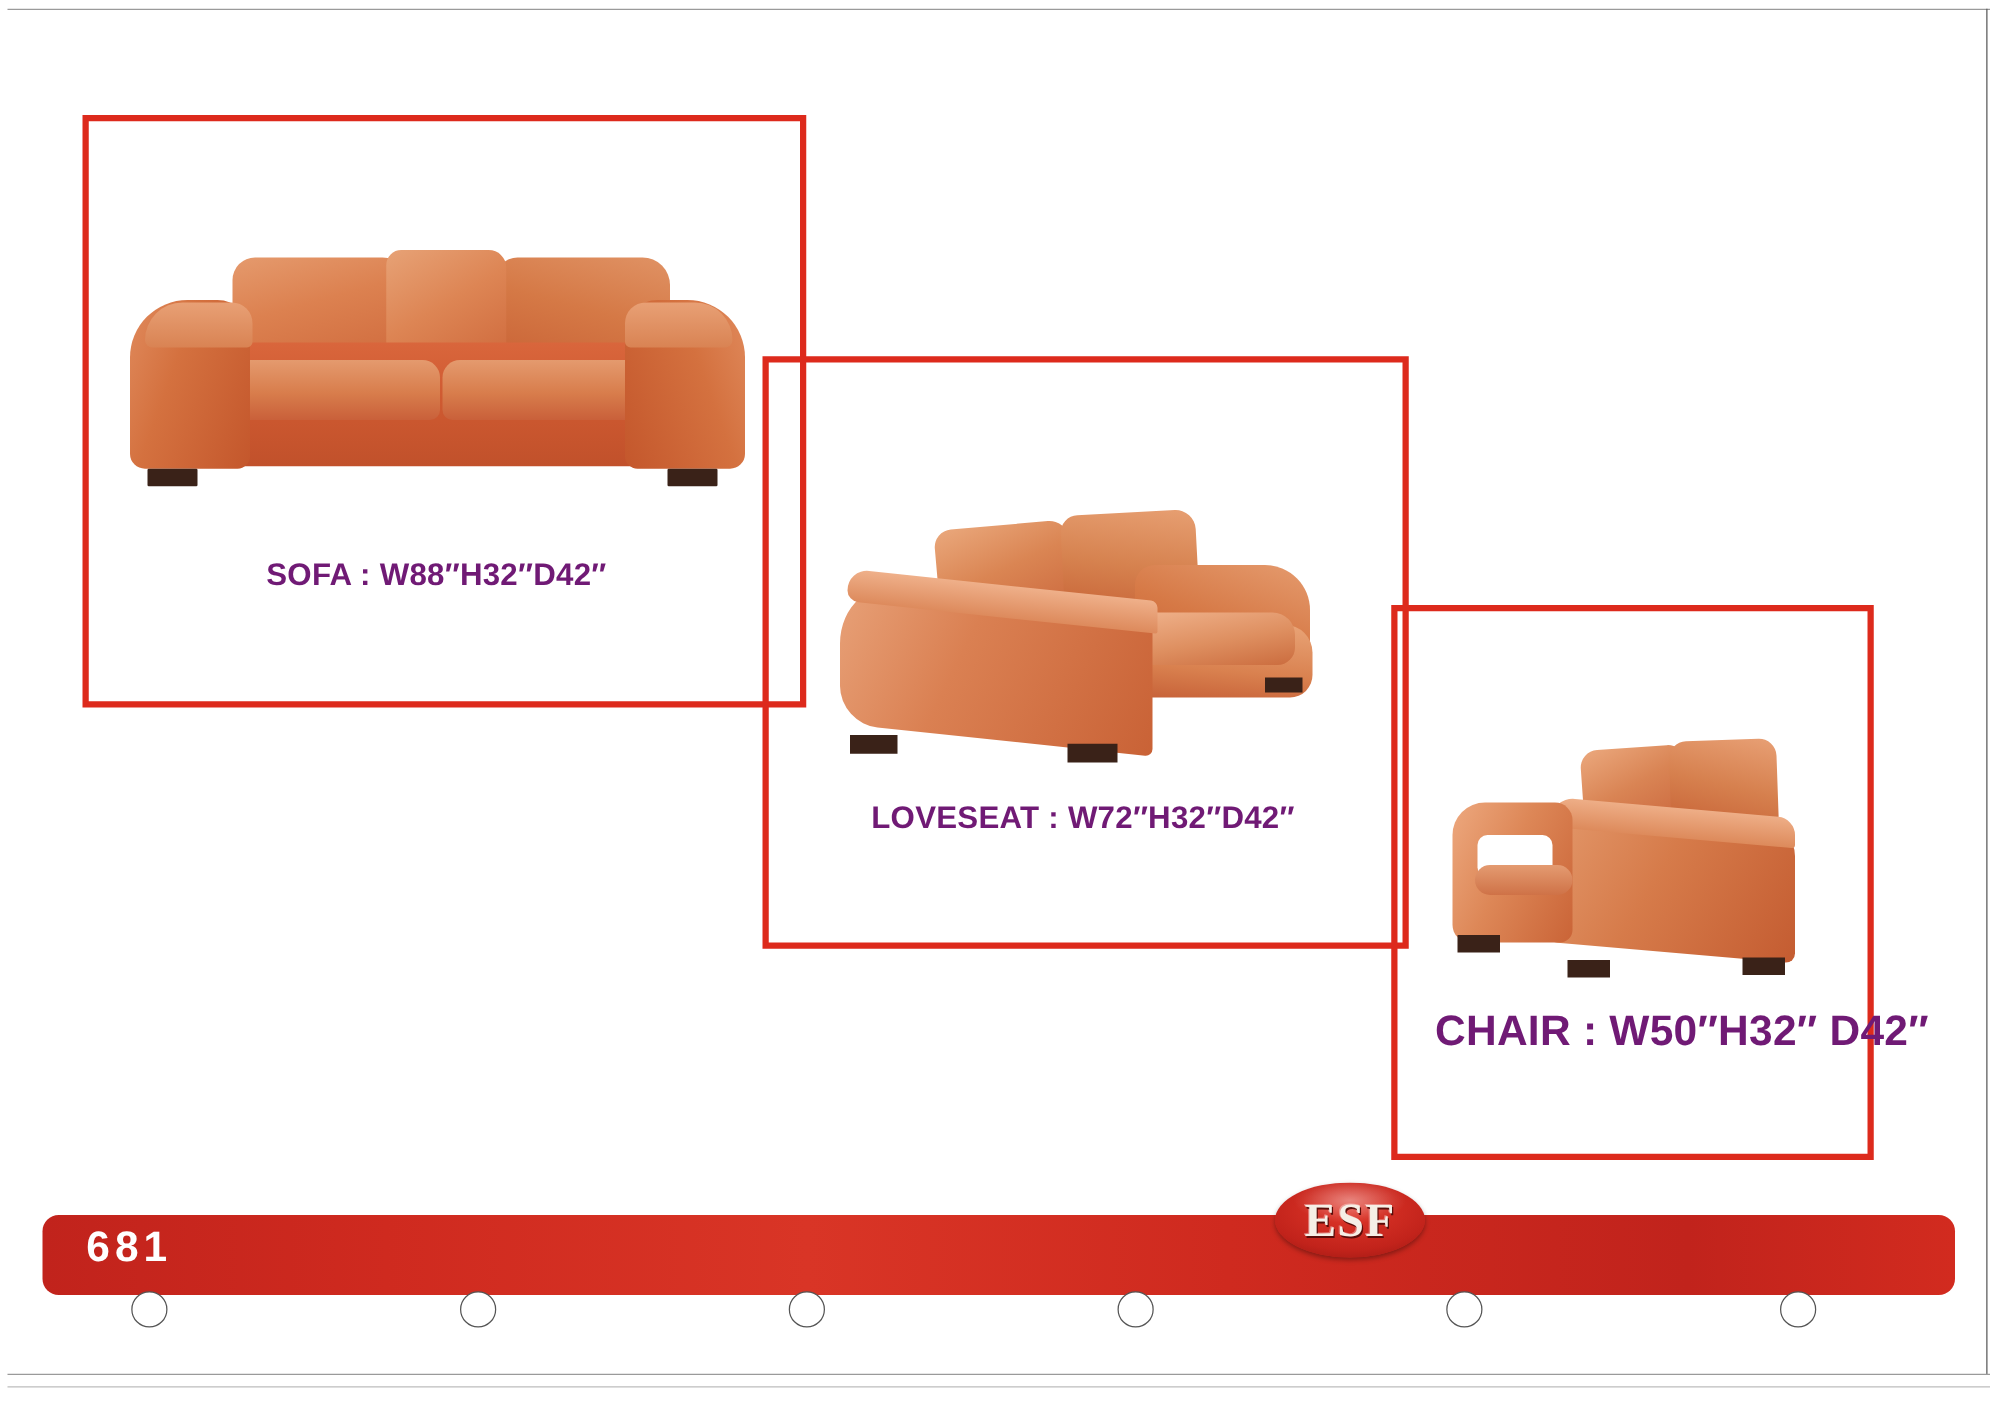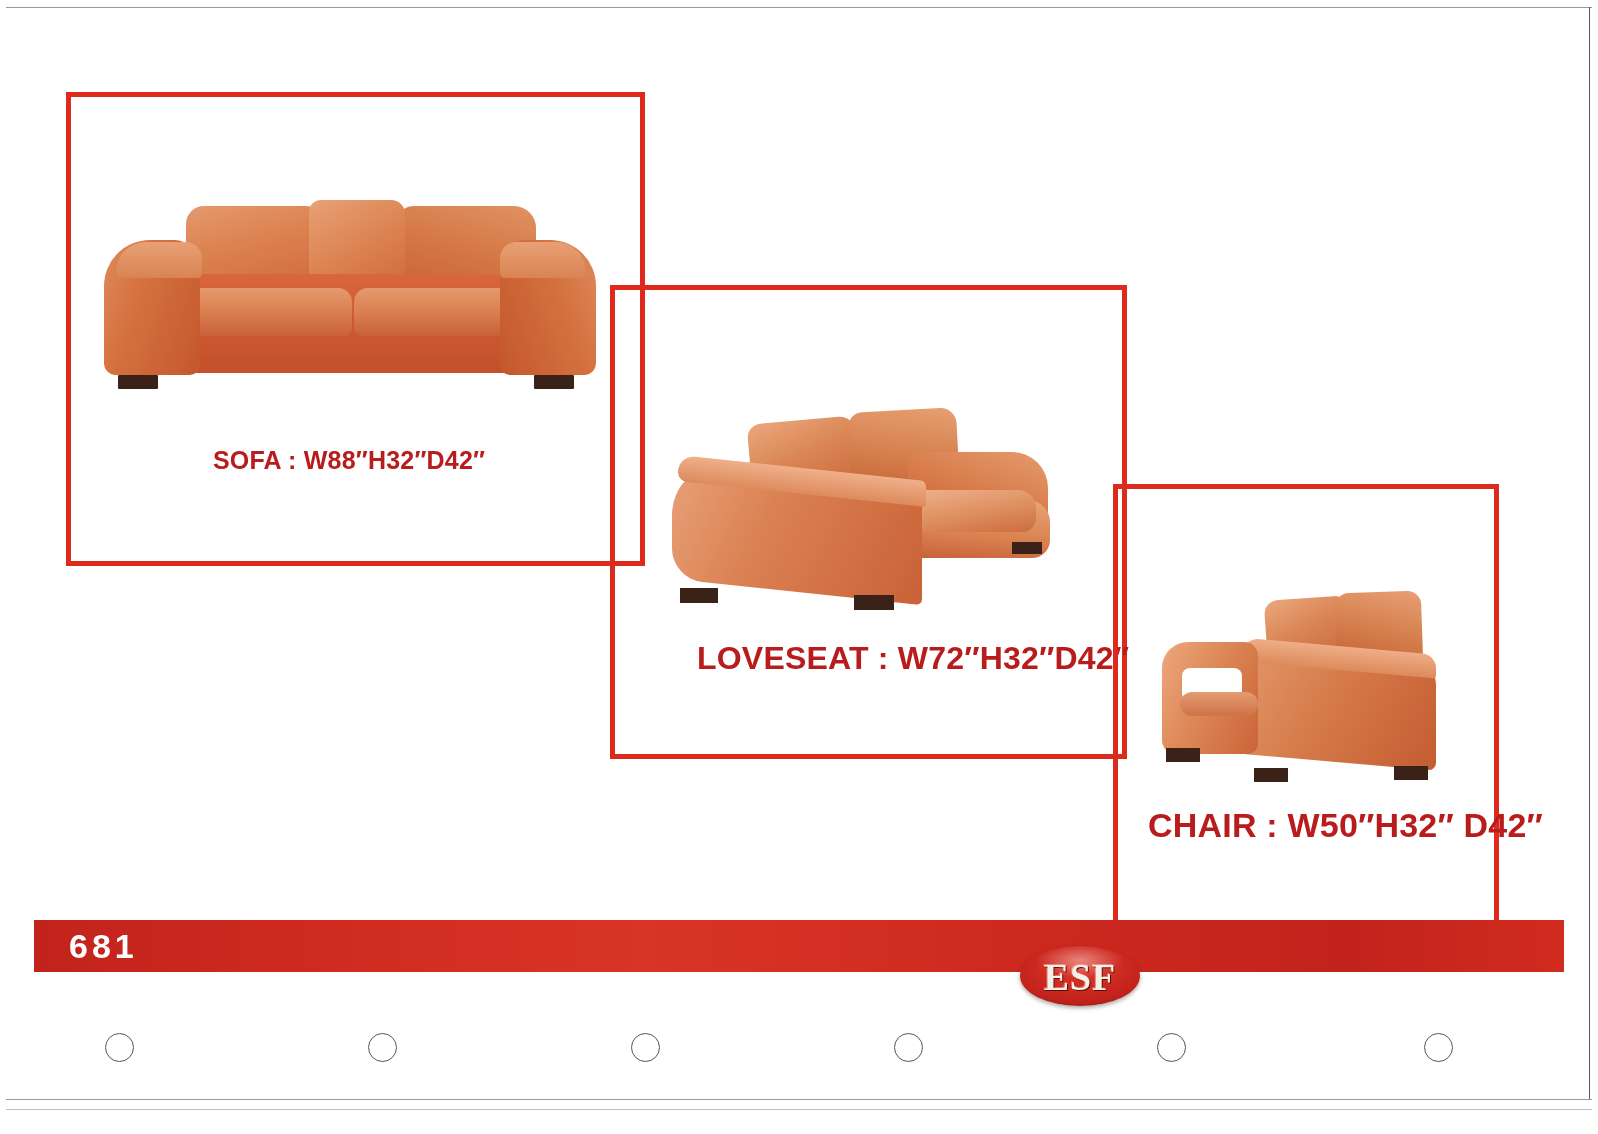--- a/index.html
+++ b/index.html
@@ -50,28 +50,28 @@
     background: transparent;
     box-sizing: border-box;
   }
   #box-sofa     { left: 66px;   top: 92px;  width: 579px;  height: 474px; }
   #box-loveseat { left: 610px;  top: 285px; width: 517px;  height: 474px; }
   #box-chair    { left: 1113px; top: 484px; width: 386px;  height: 444px; }
 
   
   .caption {
     position: absolute;
-    color: #b91c1c;
+    color: #701a75;
     font-weight: bold;
     font-family: "Liberation Sans", sans-serif;
     white-space: nowrap;
     letter-spacing: 0.2px;
   }
   #cap-sofa     { left: 213px;  top: 446px; font-size: 25px; }
-  #cap-loveseat { left: 697px;  top: 640px; font-size: 32px; }
+  #cap-loveseat { left: 697px;  top: 640px; font-size: 25px; }
   #cap-chair    { left: 1148px; top: 806px; font-size: 34px; }
 
   
   .art { position: absolute; }
 
   
   #art-sofa { left: 96px; top: 192px; width: 506px; height: 203px; }
   #art-sofa .s-body {
     position: absolute; left: 46px; top: 82px; width: 414px; height: 99px;
     background: linear-gradient(180deg,#d9663c 0%, #cf5a31 45%, #c1512b 100%);
@@ -207,23 +207,24 @@
   #art-chair .c-foot {
     position: absolute; height: 14px; background: #3a2218;
   }
   #art-chair .c-foot-l { left: 8px;   top: 168px; width: 34px; }
   #art-chair .c-foot-m { left: 96px;  top: 188px; width: 34px; }
   #art-chair .c-foot-r { left: 236px; top: 186px; width: 34px; }
 
   
   #footer-bar {
     position: absolute;
-    left: 34px; top: 920px;
-    width: 1530px; height: 52px;
+    left: 34px; top: 972px;
+    width: 1530px; height: 64px;
     background: linear-gradient(90deg,#c1231c 0%, #cf2a1f 18%, #d93526 40%, #cf2a1f 62%, #c1231c 86%, #d22b1f 100%);
+    border-radius: 13px;
   }
   #footer-code {
     position: absolute;
     left: 35px; top: 7px;
     color: #ffffff;
     font-size: 34px;
     font-weight: bold;
     letter-spacing: 4px;
     font-family: "Liberation Sans", sans-serif;
   }

